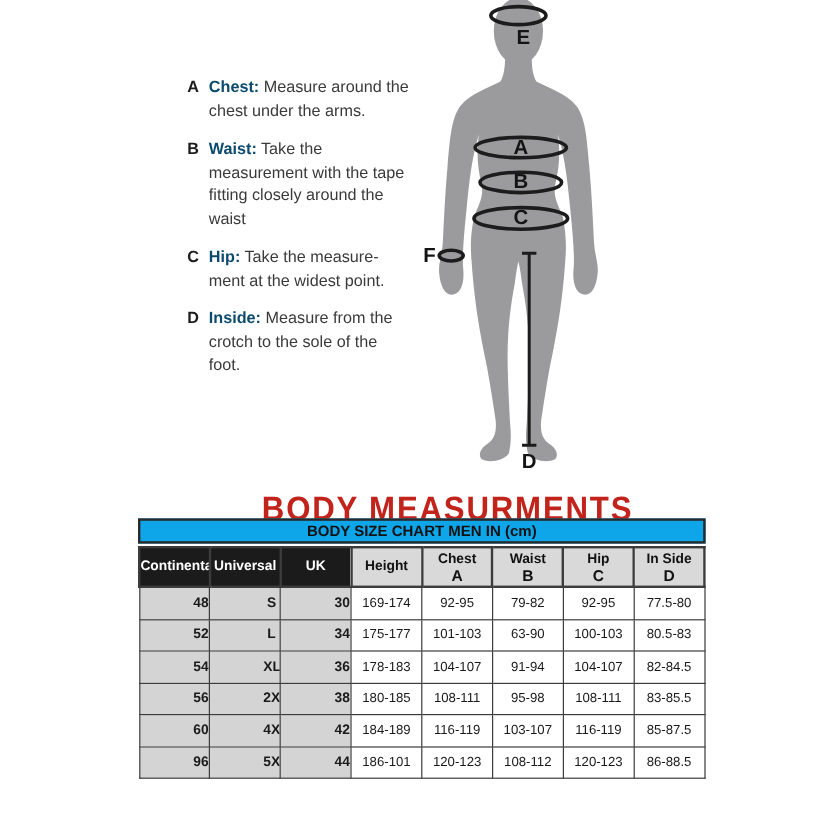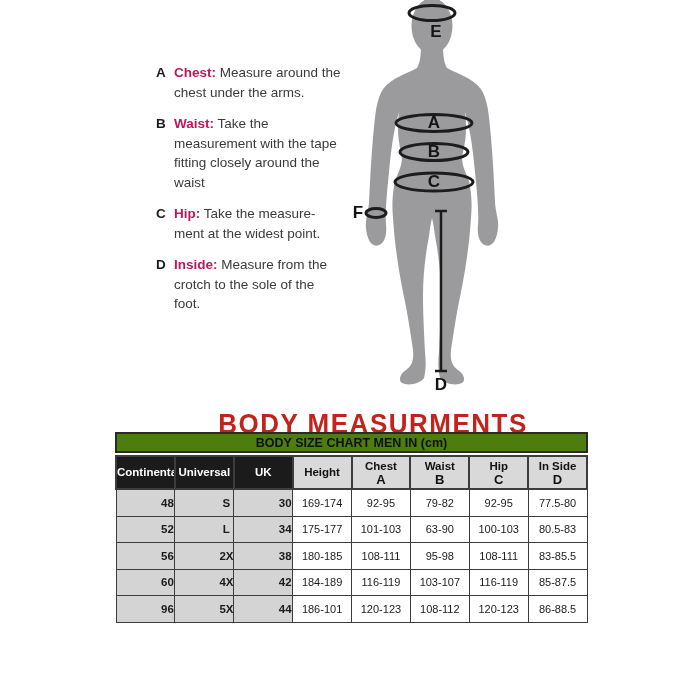--- a/index.html
+++ b/index.html
@@ -6,41 +6,41 @@
   .canvas {
     position:relative; width:700px; height:700px; background:#ffffff;
     overflow:hidden; font-family:"Liberation Sans", sans-serif; color:#222;
   }
 
   
   .instructions { position:absolute; left:156px; top:63px; width:188px; }
   .instr { display:flex; margin-bottom:12px; font-size:13.5px; line-height:19.5px; color:#3a3a3a; }
   .instr .letter { flex:none; width:18px; font-weight:bold; color:#1c1c1c; }
   .instr p { margin:0; }
-  .instr b { color:#be185d; }
+  .instr b { color:#0c4a6e; }
 
   
   .figure-wrap { position:absolute; left:330px; top:0; width:200px; height:400px; }
   .figure-wrap svg { display:block; }
   .fig-label { font-family:"Liberation Sans", sans-serif; font-weight:bold; font-size:17px; fill:#141414; }
 
   
   .title {
     position:absolute; top:390px; left:373px;
     transform:translateX(-50%) scaleY(1.08); transform-origin:top center;
     font-size:26px; font-weight:bold; letter-spacing:1.5px; white-space:nowrap;
     font-family:"Liberation Sans", sans-serif;
   }
 
   
   .table-block { position:absolute; left:115px; top:432px; width:473px; }
   .table-caption {
     box-sizing:border-box; width:473px; height:21px; border:2px solid #2a2a2a;
     display:flex; align-items:center; justify-content:center;
-    font-size:12.5px; font-weight:bold; color:#111; background:#4d7c0f;
+    font-size:12.5px; font-weight:bold; color:#111; background:#0ea5e9;
   }
   table.size { border-collapse:collapse; table-layout:fixed; width:473px; margin-top:2px; background:#fff; }
   table.size th, table.size td { border:1px solid #3c3c3c; text-align:center; padding:0; overflow:hidden; }
   table.size thead th { border-width:2px; height:31px; font-size:11.5px; vertical-align:middle; background:#d9d9d9; color:#111; }
   table.size thead th.dark { background:#1b1b1b; color:#ffffff; }
   .col-label { line-height:13px; }
   .col-sub { font-size:13px; line-height:12px; margin-top:1px; }
   table.size tbody td { height:25.5px; font-size:11px; color:#1a1a1a; background:#fff; }
   table.size tbody td.shade { background:#d4d4d4; font-weight:bold; font-size:11.5px;padding-left:44px; }
 </style>
@@ -187,20 +187,30 @@
             <td class="shade">52</td>
             <td class="shade">L</td>
             <td class="shade">34</td>
             <td>175-177</td>
             <td>101-103</td>
             <td>63-90</td>
             <td>100-103</td>
             <td>80.5-83</td>
           </tr>
           <tr>
+            <td class="shade">54</td>
+            <td class="shade">XL</td>
+            <td class="shade">36</td>
+            <td>178-183</td>
+            <td>104-107</td>
+            <td>91-94</td>
+            <td>104-107</td>
+            <td>82-84.5</td>
+          </tr>
+          <tr>
             <td class="shade">56</td>
             <td class="shade">2XL</td>
             <td class="shade">38</td>
             <td>180-185</td>
             <td>108-111</td>
             <td>95-98</td>
             <td>108-111</td>
             <td>83-85.5</td>
           </tr>
           <tr>

